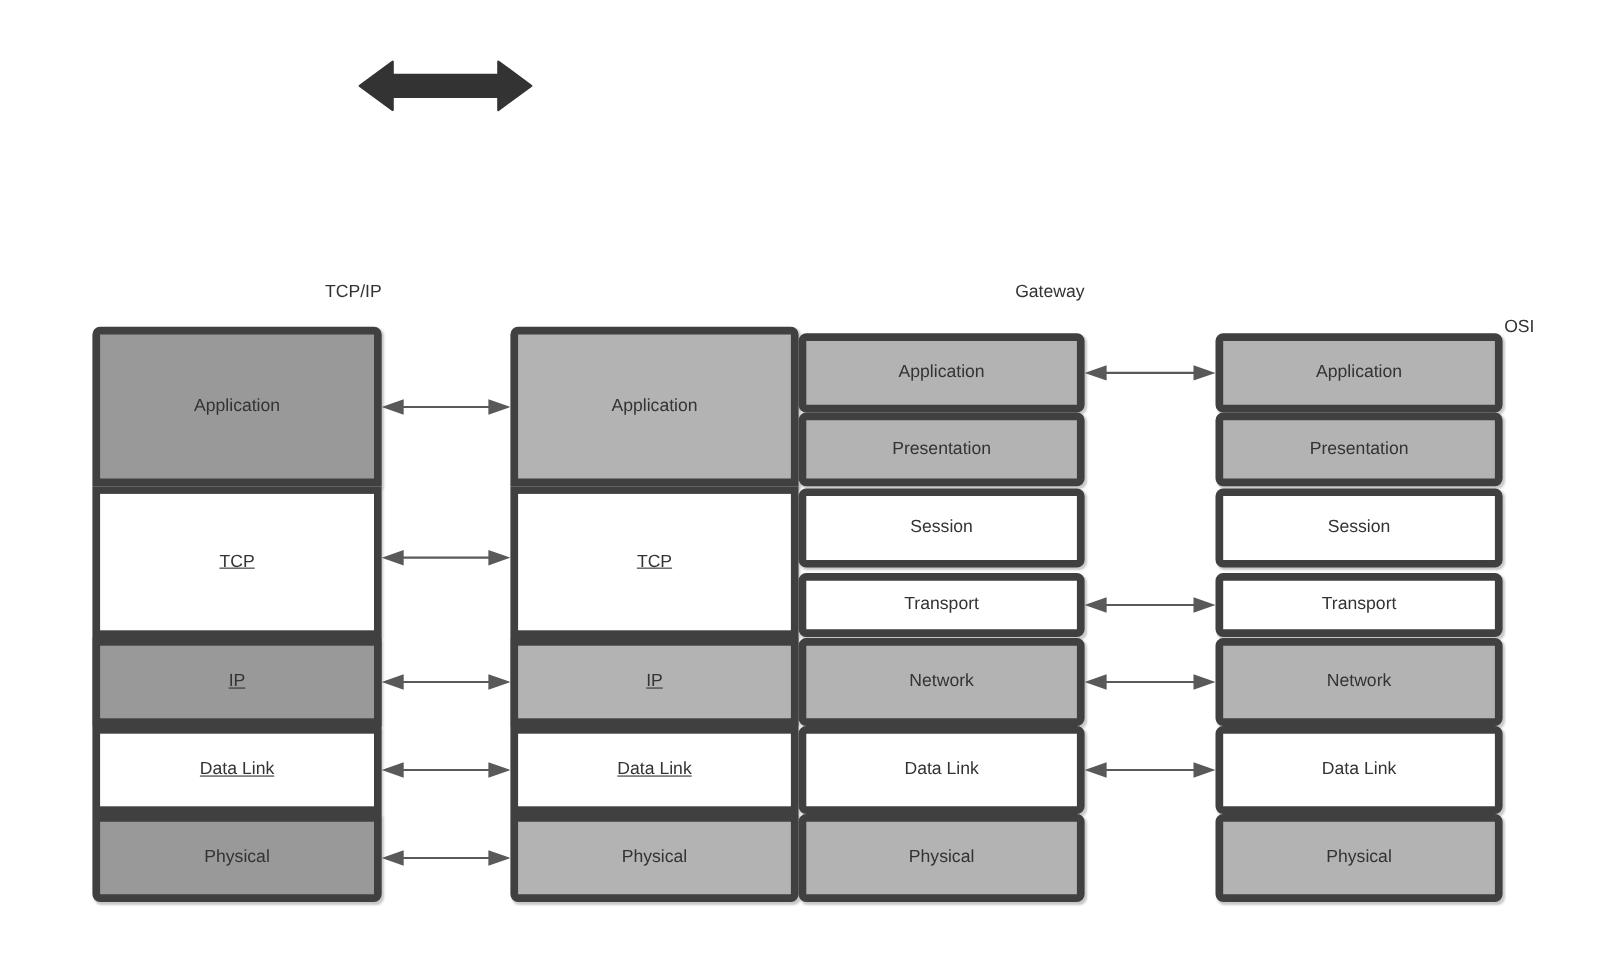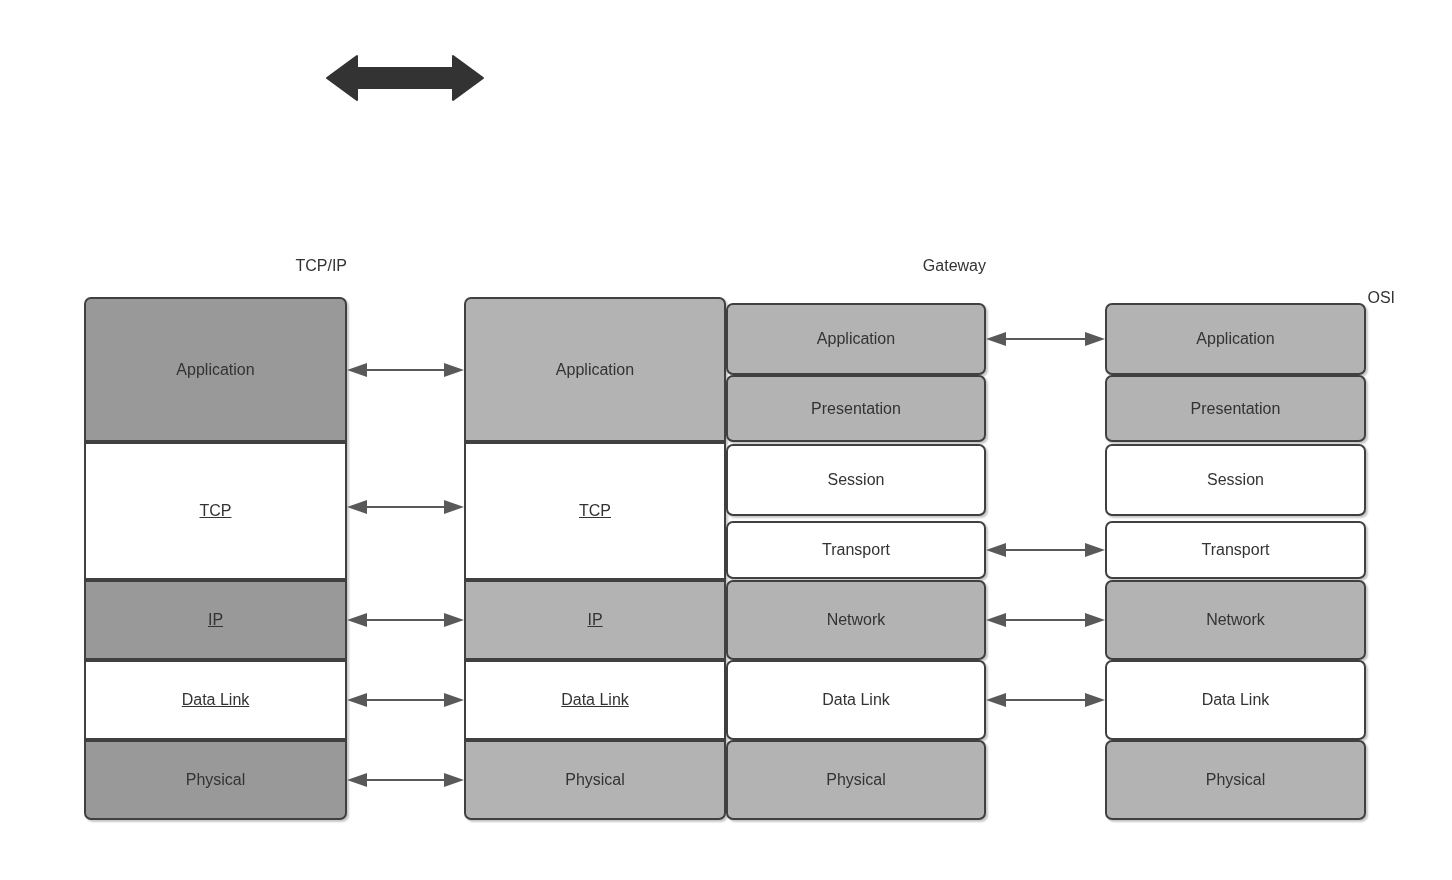--- a/index.html
+++ b/index.html
@@ -24,21 +24,21 @@
     text-align:right;
     white-space:nowrap;
     line-height:1;
   }
 
   
   .stack{position:absolute;}
   .cell{
     position:absolute;
     box-sizing:border-box;
-    border:2px solid #404040;
+    border:7px solid #404040;
     border-radius:7px;
     display:flex;
     align-items:center;
     justify-content:center;
     font-size:16px;
     color:#333333;
     text-align:center;
     box-shadow:2px 2px 2px rgba(0,0,0,0.22);
     white-space:nowrap;
   }

